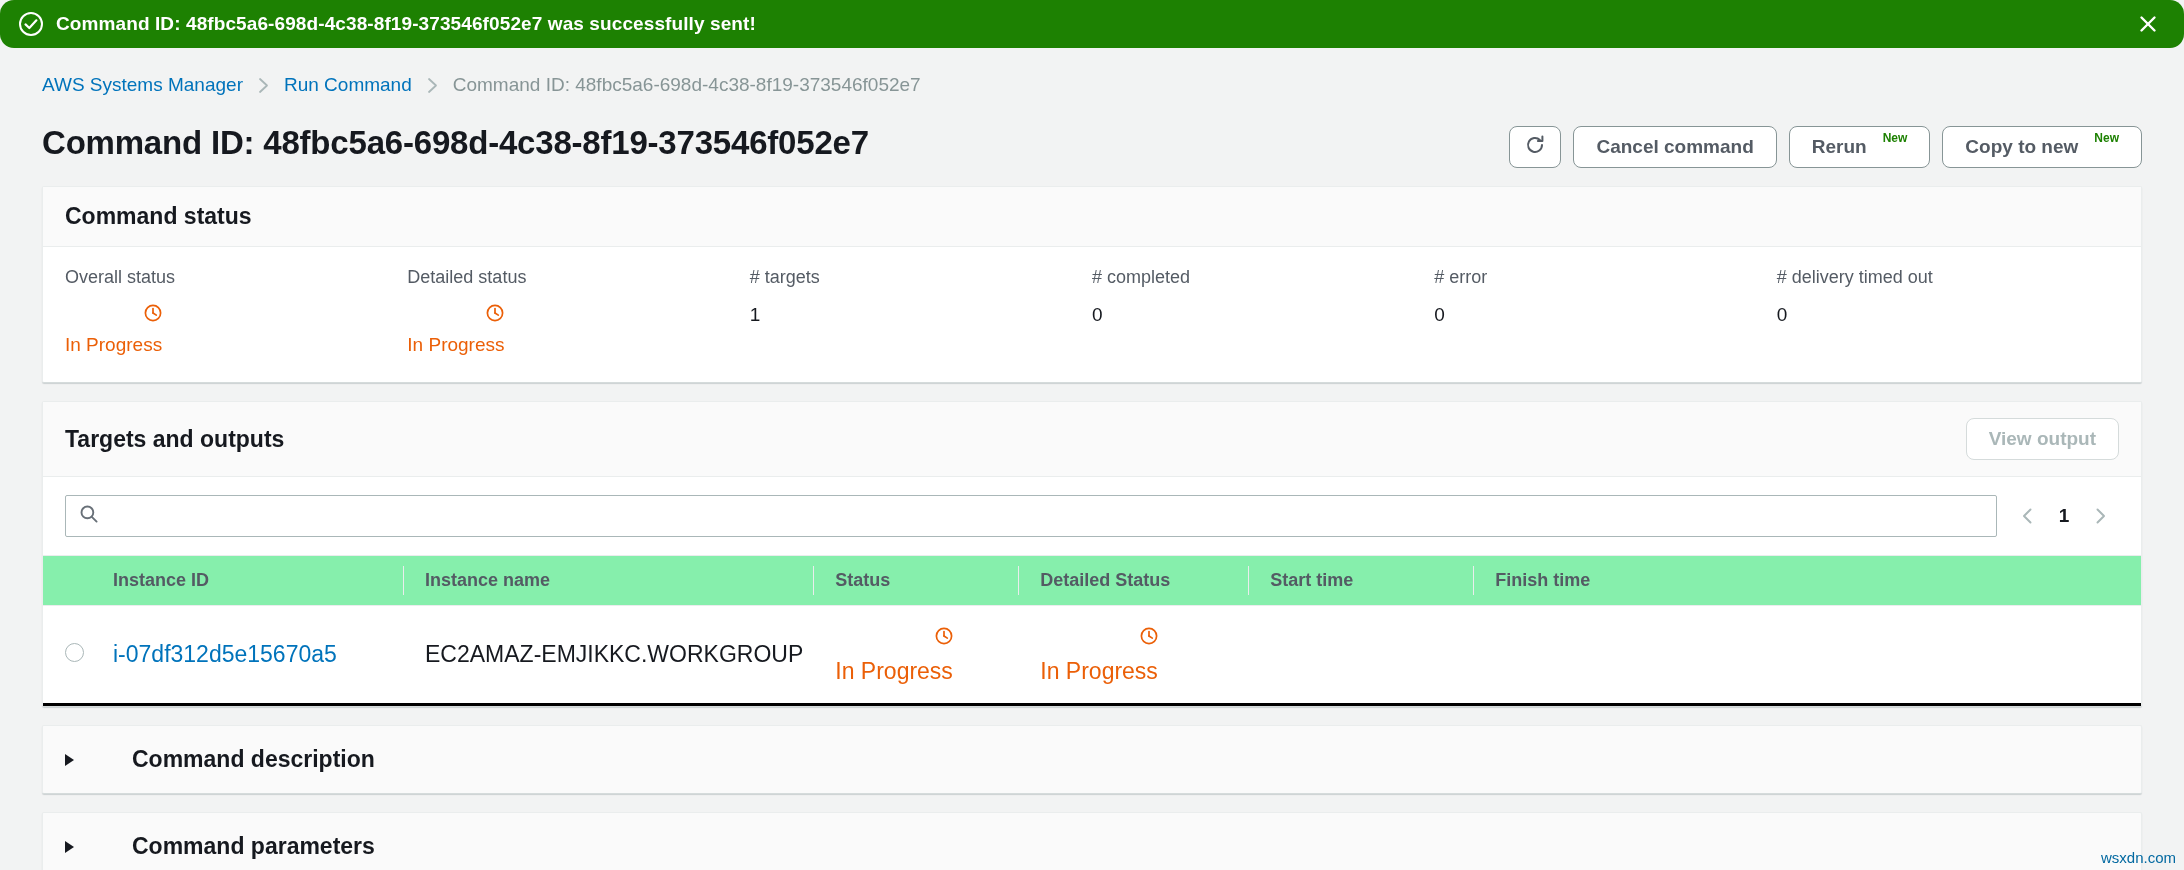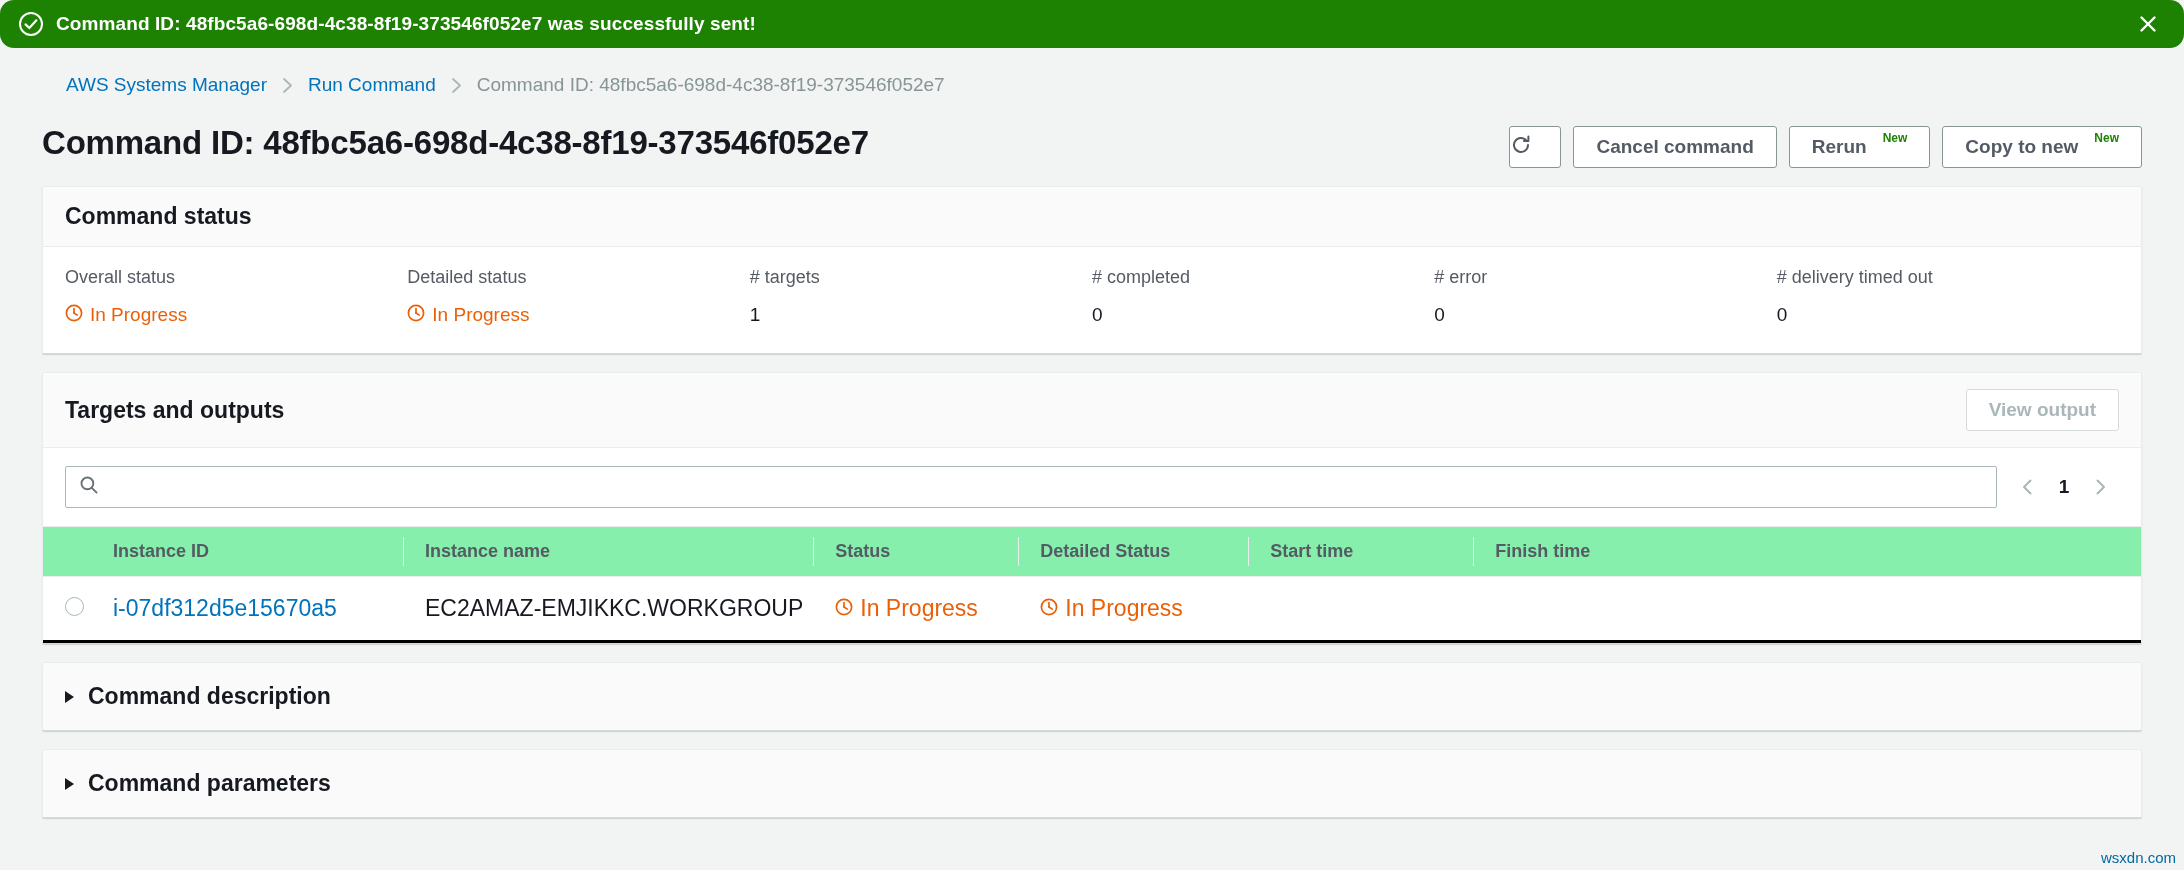--- a/index.html
+++ b/index.html
@@ -27,21 +27,21 @@
   .flash-spacer { flex: 1 1 auto; }
   .flash-close {
     width: 28px; height: 28px; flex: 0 0 28px;
     display: flex; align-items: center; justify-content: center;
     cursor: pointer;
   }
 
   
   .breadcrumb {
     display: flex; 
-    padding: 26px 0 0 66px;
+    padding: 26px 0 0 42px;
     font-size: 19px;
   }
   .crumb-link { color: #0073bb; text-decoration: none; cursor: pointer; }
   .crumb-current { color: #879596; }
   .crumb-sep {
     margin: 0 14px;
     color: #aab7b8;
     display: inline-flex; align-items: center;
   }
 
@@ -59,27 +59,28 @@
     flex: 1 1 auto;
     padding-top: 4px;
   }
   .header-actions { display: flex; align-items: flex-start; gap: 12px; padding-top: 8px; }
   .btn {
     position: relative;
     min-height: 42px;
     padding: 0 22px;
     background: #ffffff;
     border: 1px solid #879596;
-    border-radius: 3px;
+    border-radius: 8px;
     color: #545b64;
     font-family: "Liberation Sans", sans-serif;
     font-size: 19px;
     font-weight: 700;
     display: inline-flex;
     align-items: center;
+    justify-content: center;
     cursor: pointer;
     white-space: nowrap;
   }
   .btn.icon-btn { width: 52px; padding: 0; }
   .btn.disabled {
     color: #aab7b8;
     border-color: #d5dbdb;
     cursor: default;
     background: #ffffff;
   }
@@ -127,22 +128,23 @@
     color: #545b64;
     margin-bottom: 16px;
   }
   .status-value {
     font-size: 19px;
     color: #16191f;
   }
   .status-inprogress {
     color: #eb5f07;
     display: inline-flex;
-    align-items: flex-start;
+    align-items: flex-end;
     gap: 7px;
+    flex-direction: column;
   }
 
   
   .table-toolbar {
     display: flex;
     align-items: center;
     padding: 18px 22px 18px 22px;
     gap: 18px;
   }
   .search-wrap {
@@ -242,20 +244,21 @@
     width: 0; height: 0;
     border-left: 9px solid #16191f;
     border-top: 6px solid transparent;
     border-bottom: 6px solid transparent;
     flex: 0 0 auto;
   }
   .expander-title {
     font-size: 23px;
     font-weight: 700;
     color: #16191f;
+    margin-left: 44px;
   }
 
   .watermark {
     position: absolute;
     right: 8px; bottom: 4px;
     font-size: 15px;
     color: #0369a1;
     font-family: "Liberation Sans", sans-serif;
   }
 </style>

